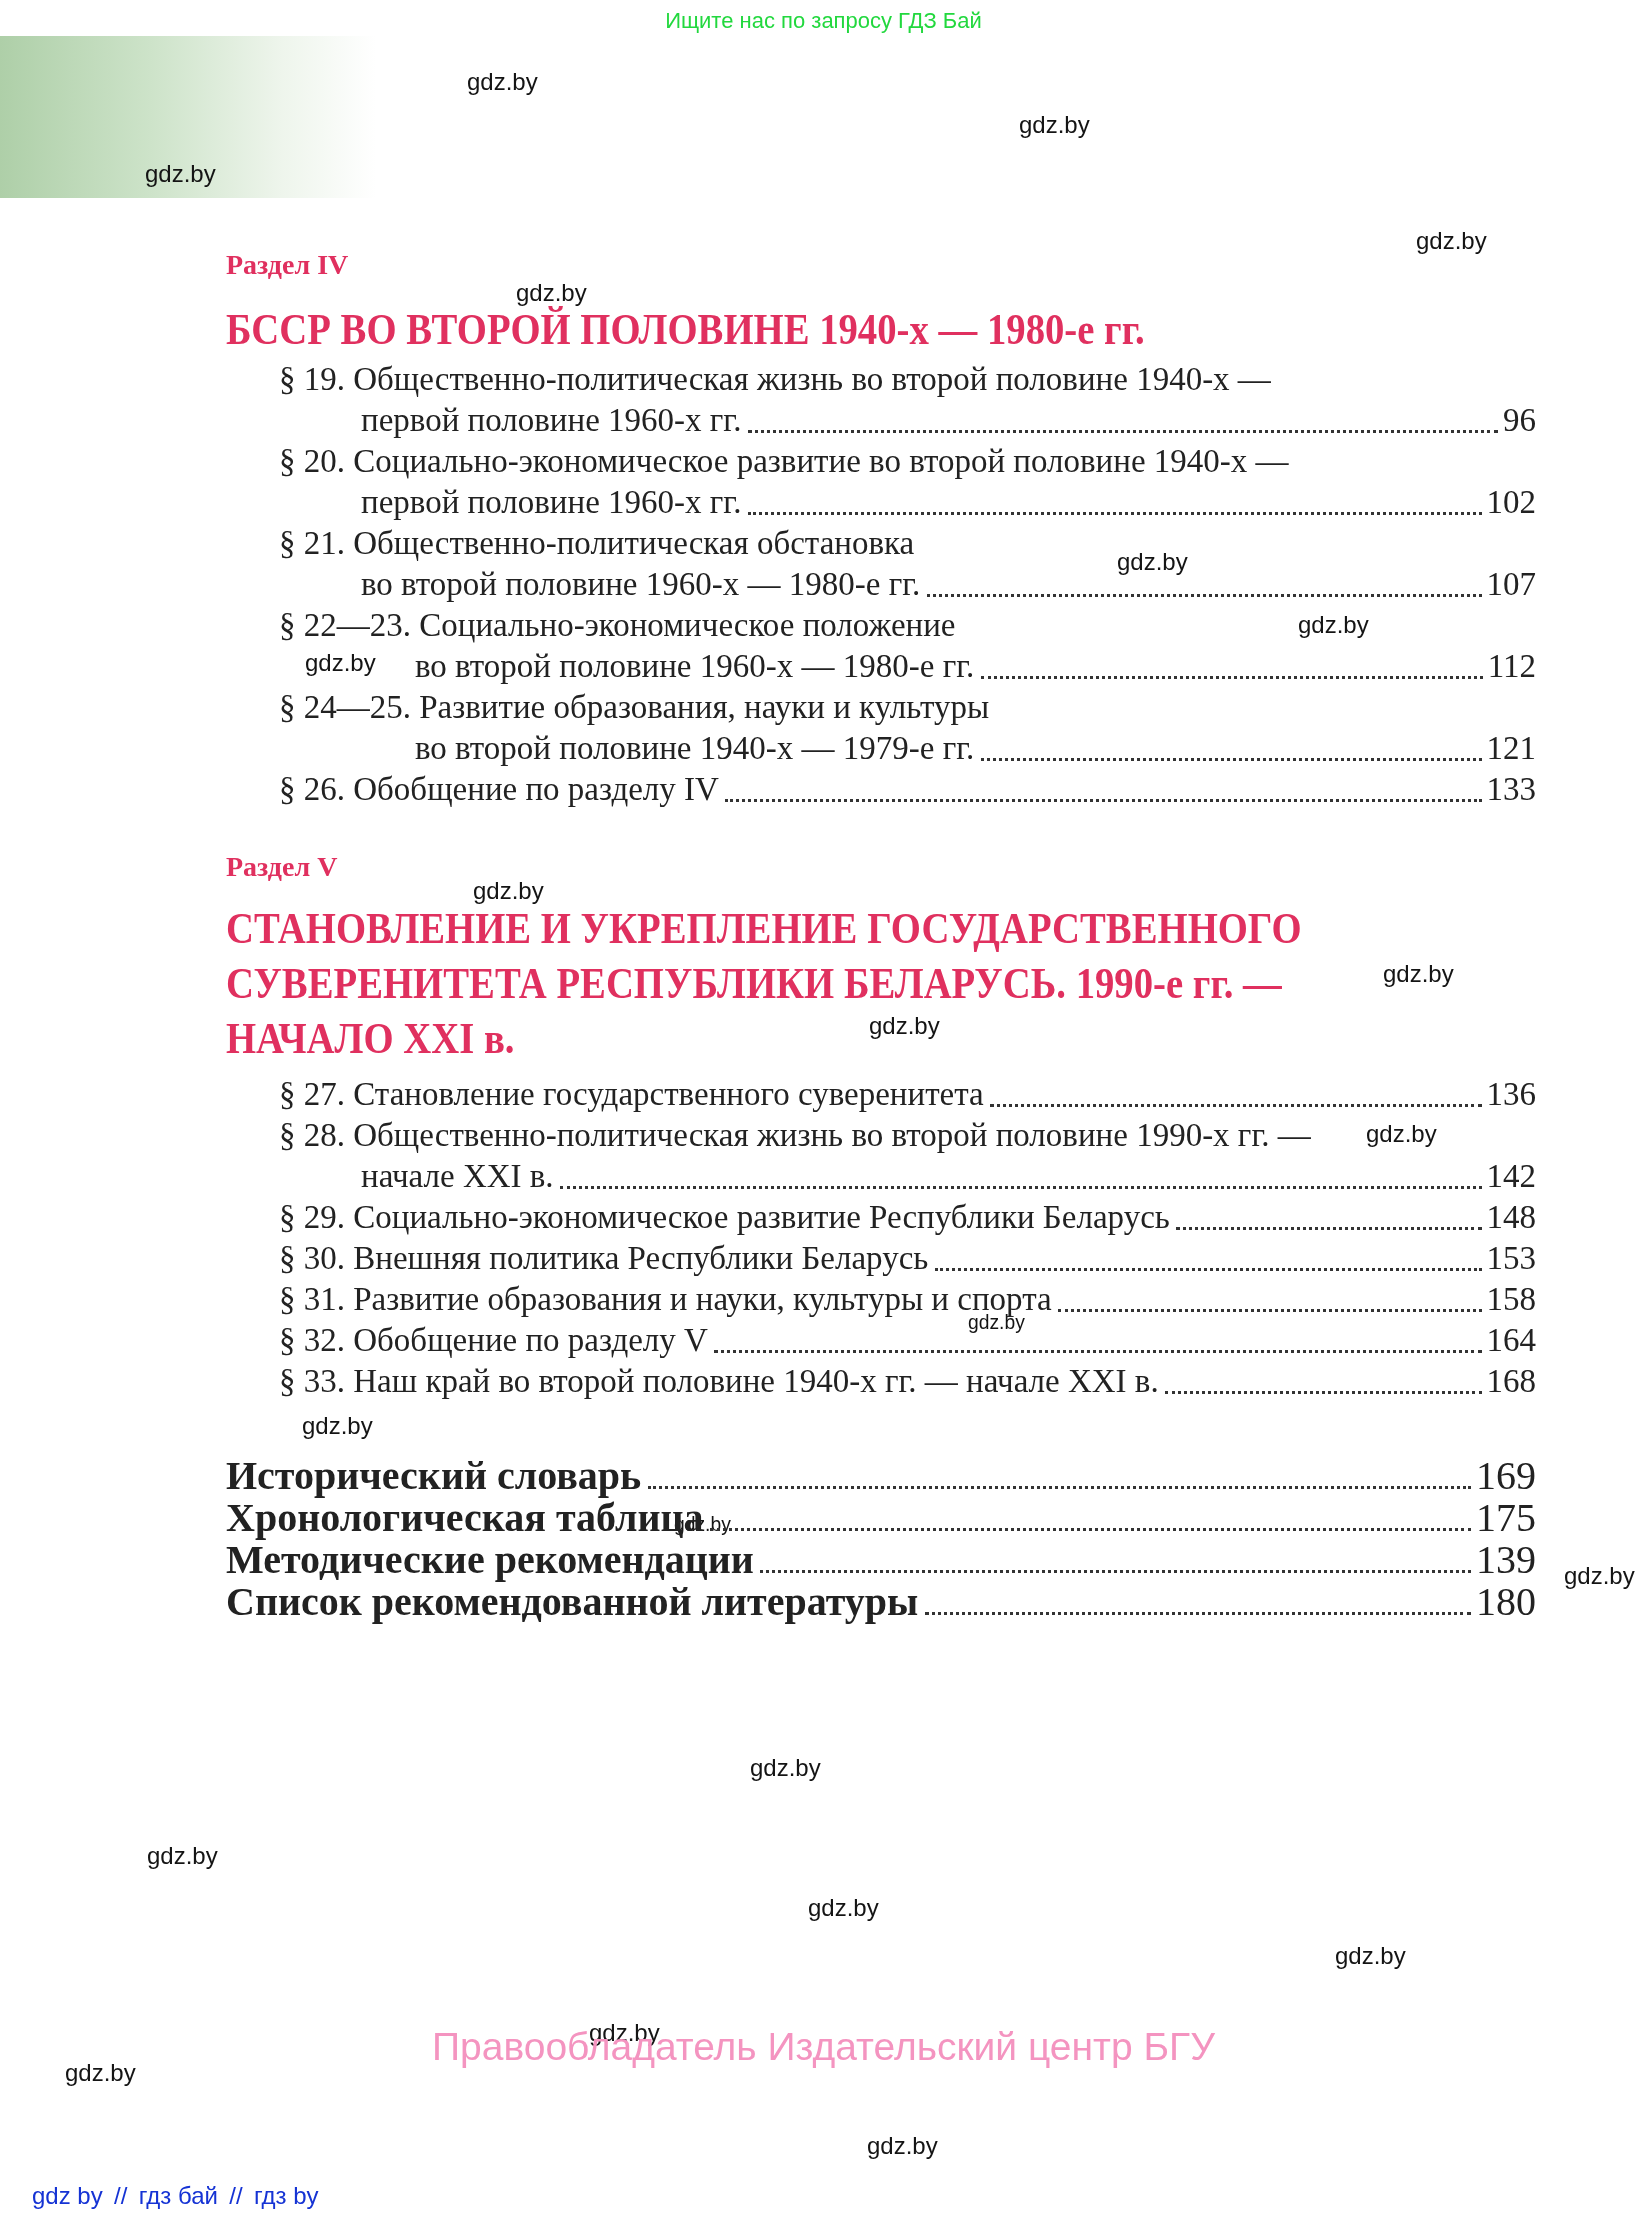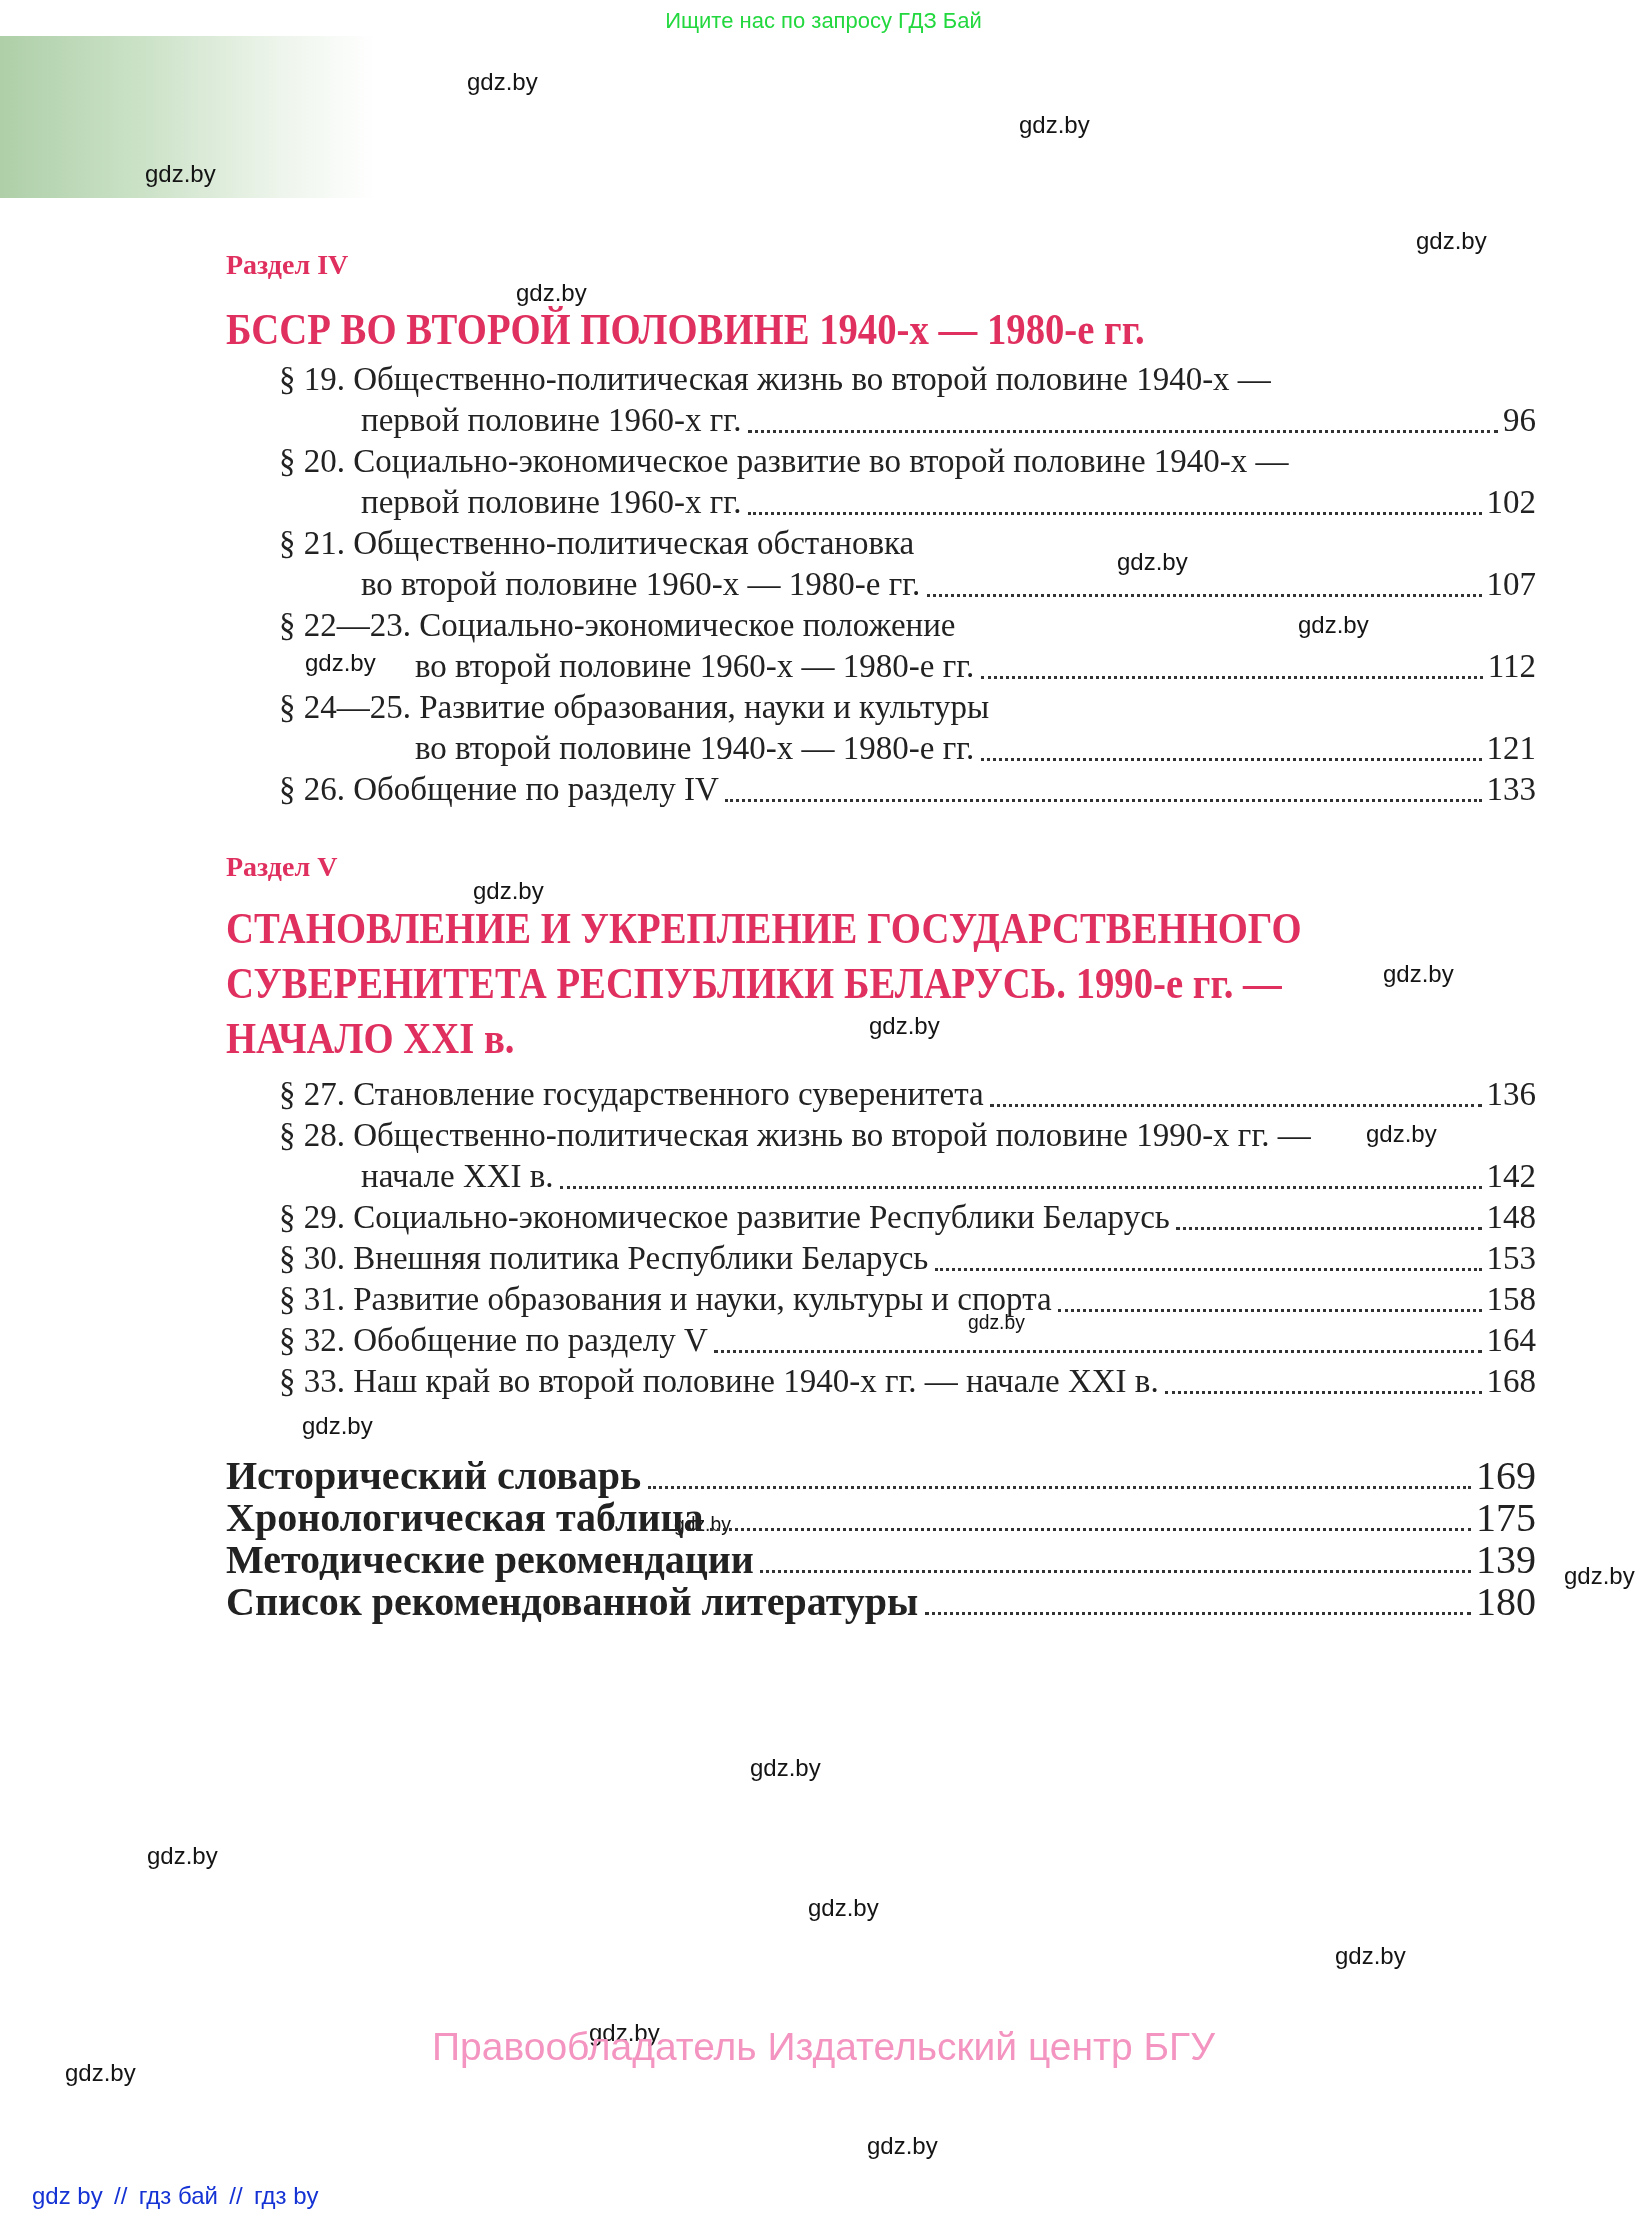--- a/index.html
+++ b/index.html
@@ -160,21 +160,21 @@
         <div class="tline row l2b">
           <span>во второй половине 1960-х — 1980-е гг.</span>
           <span class="leader"></span>
           <span class="pagenum">112</span>
         </div>
       </div>
 
       <div>
         <div class="tline l1">§ 24—25. Развитие образования, науки и культуры</div>
         <div class="tline row l2b">
-          <span>во второй половине 1940-х — 1980-е гг.</span>
+          <span>во второй половине 1940-х — 1979-е гг.</span>
           <span class="leader"></span>
           <span class="pagenum">121</span>
         </div>
       </div>
 
       <div>
         <div class="tline row l1">
           <span>§ 26. Обобщение по разделу IV</span>
           <span class="leader"></span>
           <span class="pagenum">133</span>

